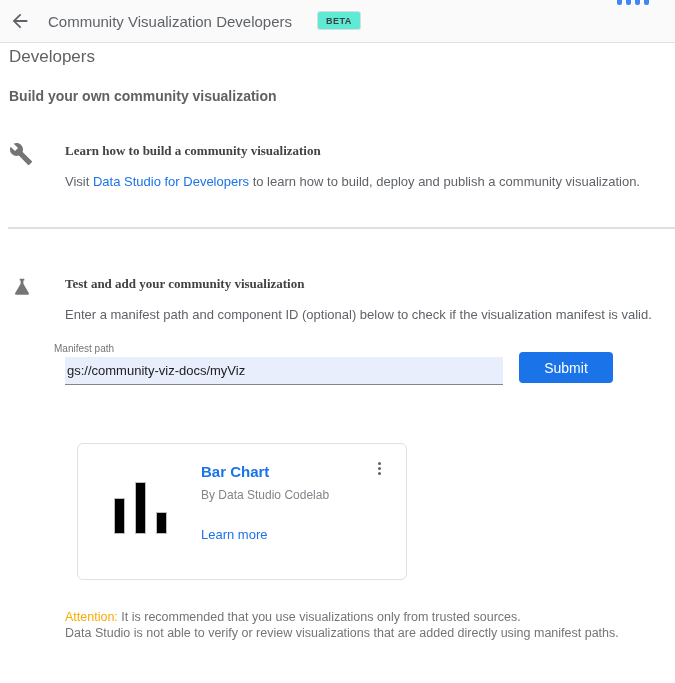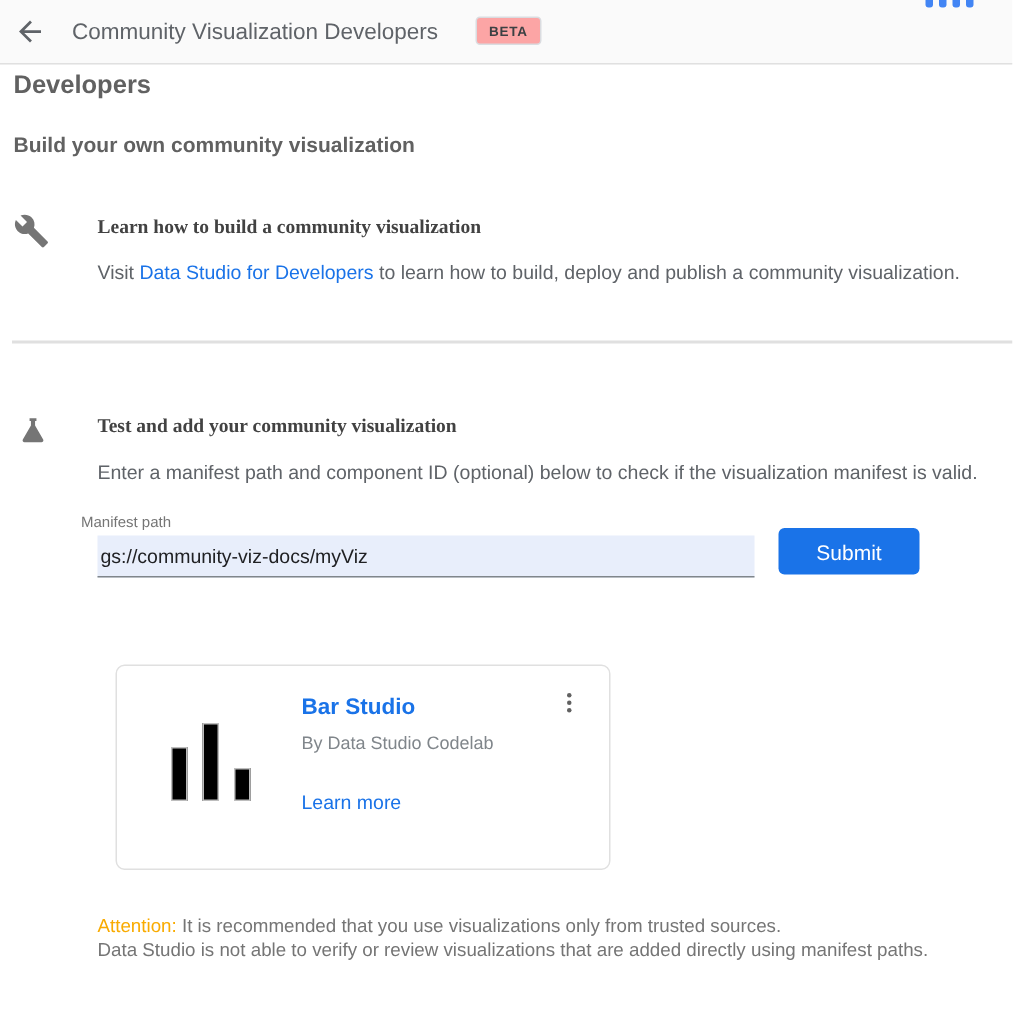--- a/index.html
+++ b/index.html
@@ -9,28 +9,28 @@
   
   .header { position: absolute; top: 0; left: 0; width: 675px; height: 43px;
     background: #fafafa; border-bottom: 1px solid #e0e0e0; }
   .back-btn { position: absolute; left: 9px; top: 10px; width: 22px; height: 22px;
     cursor: pointer; background: none; border: none; }
   .back-btn svg { width: 22px; height: 22px; fill: #5f6368; }
   .header-title { position: absolute; left: 48px; top: 0; line-height: 43px;
     font-size: 15px; color: #5f6368; white-space: nowrap; }
   .beta-badge { position: absolute; left: 317px; top: 11px; border: 1px solid #dadce0;
     border-radius: 3px; padding: 4px 8px 3px; font-size: 9px; font-weight: bold;
-    color: #3c4043; background: #fca5a5; letter-spacing: .5px; }
+    color: #3c4043; background: #5eead4; letter-spacing: .5px; }
   .apps-dots { position: absolute; left: 617px; top: 0; display: flex; gap: 4px; }
   .apps-dots span { width: 5px; height: 5px; background: #4285f4;
     border-radius: 0 0 2px 2px; }
 
   
   .page-heading { position: absolute; left: 9px; top: 47px; font-size: 17px;
-    font-weight: bold; color: #616161; }
+    font-weight: normal; color: #616161; }
   .page-subheading { position: absolute; left: 9px; top: 88px; font-size: 14px;
     font-weight: bold; color: #616161; }
 
   
   .section-icon { position: absolute; width: 24px; height: 24px; }
   .section-icon svg { width: 100%; height: 100%; fill: #757575; }
   .icon-wrench { left: 9px; top: 142px; }
   .icon-flask { left: 11px; top: 275px; width: 22px; height: 24px; }
   .section-title { position: absolute; left: 65px; font-size: 13px; font-weight: bold;
     color: #424242; font-family: Liberation Serif, serif; }
@@ -127,21 +127,21 @@
 <div class="manifest-label">Manifest path</div>
 <input class="manifest-input" type="text" value="gs://community-viz-docs/myViz" style="">
 <button class="submit-btn">Submit</button>
 
 <div class="viz-card">
   <div class="viz-bars">
     <i class="b1"></i>
       <i class="b2"></i>
       <i class="b3"></i>
   </div>
-  <div class="viz-title">Bar Studio</div>
+  <div class="viz-title">Bar Chart</div>
   <div class="viz-author">By Data Studio Codelab</div>
   <a class="viz-learn-more link">Learn more</a>
   <div class="kebab">
     <span></span>
       <span></span>
       <span></span>
   </div>
 </div>
 
 <div class="attention">

